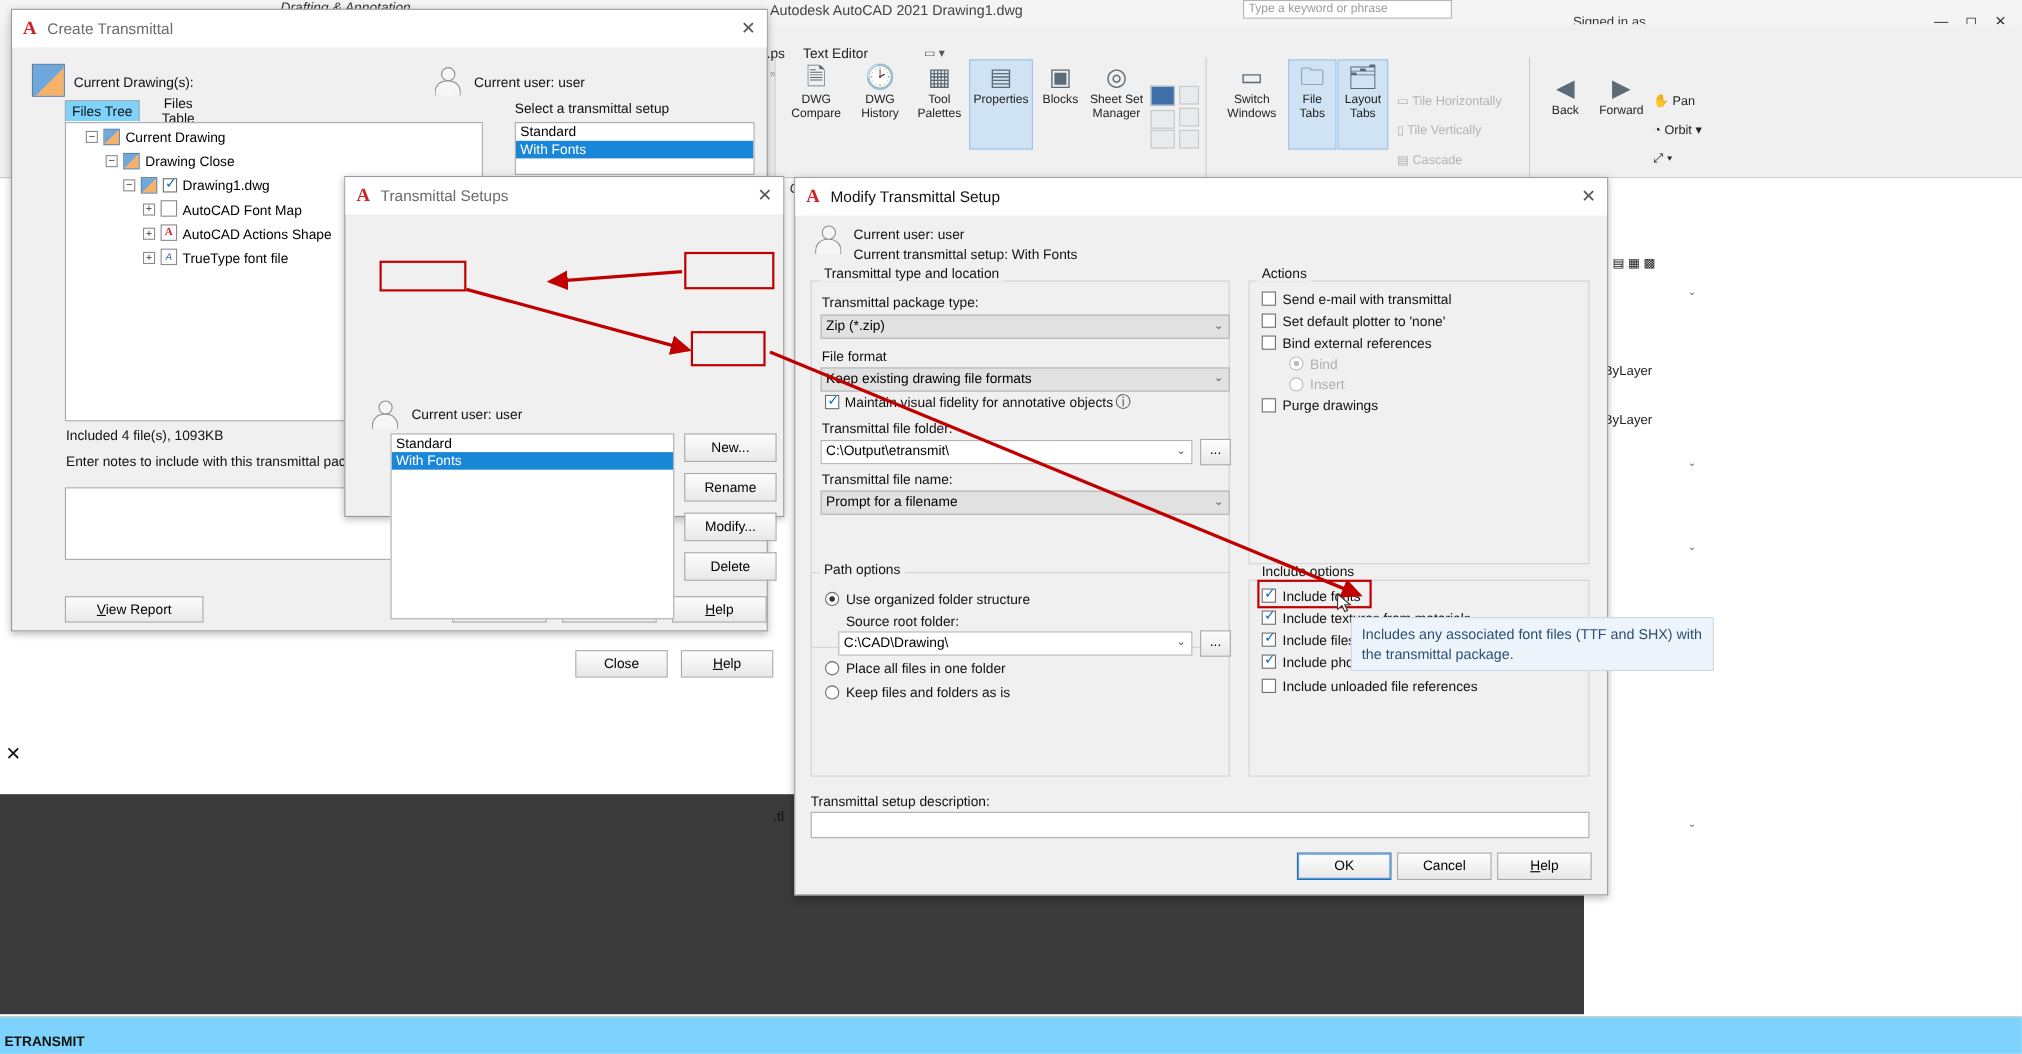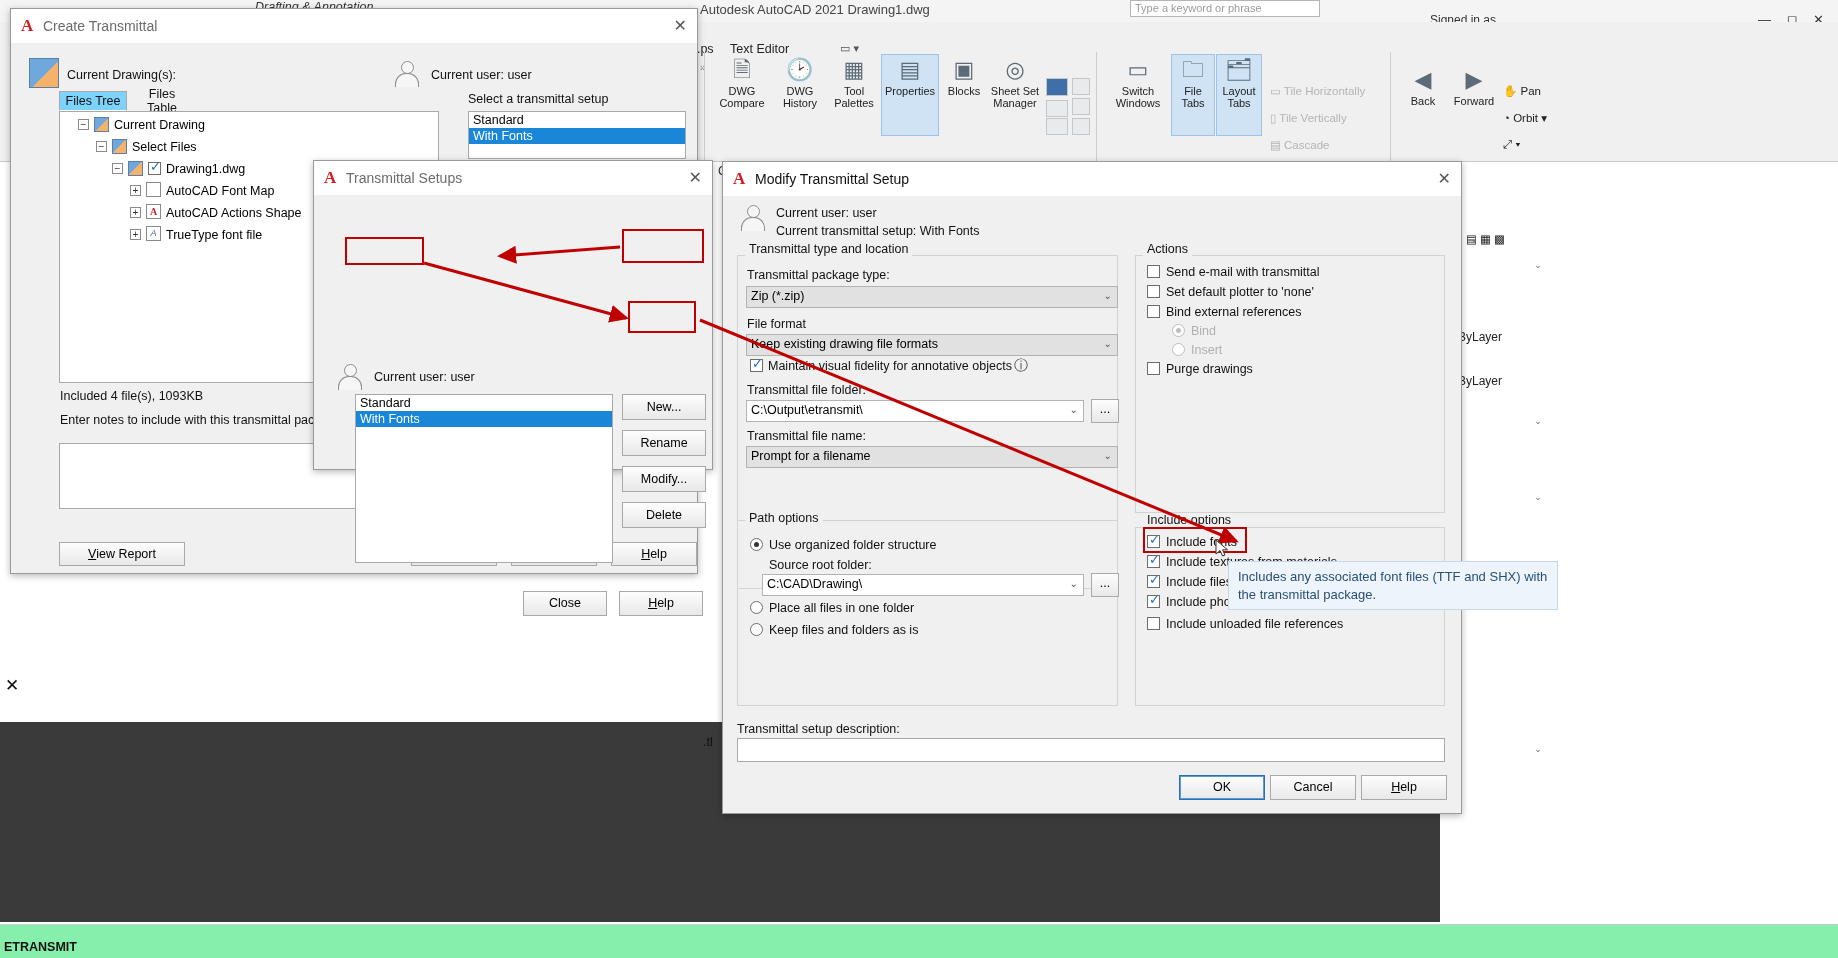--- a/index.html
+++ b/index.html
@@ -25,21 +25,21 @@
   .rb-btn .gl { display:block; font-size:22px; line-height:30px; color:#5b6b78;}
   .rb-btn .cap { display:block; font-size:11px; line-height:12px;}
   .rb-btn.sel { background:#cfe3f5; border:1px solid #9dc3e6;}
   .rb-small { position:absolute; font-size:11.5px; color:#222; }
   .rb-small.dim { color:#b4b4b4;}
   .rb-sq { position:absolute; background:#e8eaec; border:1px solid #c3c7ca;}
   .sep-v { position:absolute; width:1px; background:#cdcdcd;}
   .canvas-right { position:absolute; right:0; top:162px; width:390px; height:560px; background:#fff;}
   .bylayer { position:absolute; font-size:12px; color:#222;}
   .drop-caret { position:absolute; width:16px; height:14px; color:#666; font-size:9px; text-align:center; }
-  .cmdline { position:absolute; left:0; bottom:0; width:1838px; height:34px; background:#86efac; border-top:1px solid #cccccc; }
+  .cmdline { position:absolute; left:0; bottom:0; width:1838px; height:34px; background:#7dd3fc; border-top:1px solid #cccccc; }
   .cmd-txt { position:absolute; left:4px; bottom:4px; font-size:12.5px; color:#111; font-weight:bold; }
   .dark-strip { position:absolute; left:0; top:722px; width:1440px; height:200px; background:#3a3a3a;}
   .xmark { position:absolute; color:#111; font-size:17px;}
 
   
   .dlg { position:absolute; background:#f0f0f0; border:1px solid #9a9a9a;
          box-shadow:0 2px 7px rgba(0,0,0,.28); }
   .dlg-title { height:34px; background:#ffffff; position:relative; }
   .dlg-title .acad-a { position:absolute; left:10px; top:7px; color:#cf2026; font-weight:bold; font-size:17px; font-family:"Liberation Serif", serif;}
   .dlg-title .tt { position:absolute; left:32px; top:9px; font-size:14px; color:#6b6b6b; }
@@ -226,21 +226,21 @@
 
     <div style="position:absolute; left:18px; top:6px;">
       <span class="tbox" style="left:0; top:1px;">−</span>
       <span class="ficon dwg" style="left:16px; top:-1px;"></span>
       <span class="tnode" style="left:36px; top:0;">Current Drawing</span>
     </div>
 
     <div style="position:absolute; left:36px; top:28px;">
       <span class="tbox" style="left:0; top:1px;">−</span>
       <span class="ficon dwg" style="left:16px; top:-1px;"></span>
-      <span class="tnode" style="left:36px; top:0;">Select Files</span>
+      <span class="tnode" style="left:36px; top:0;">Drawing Close</span>
     </div>
 
     <div style="position:absolute; left:52px; top:50px;">
       <span class="tbox" style="left:0; top:1px;">−</span>
       <span class="ficon dwg" style="left:16px; top:-1px;"></span>
       <span class="cbx on" style="left:36px; top:0px;"></span>
       <span class="tnode" style="left:54px; top:0;">Drawing1.dwg</span>
     </div>
 
     <div style="position:absolute; left:70px; top:72px;">

